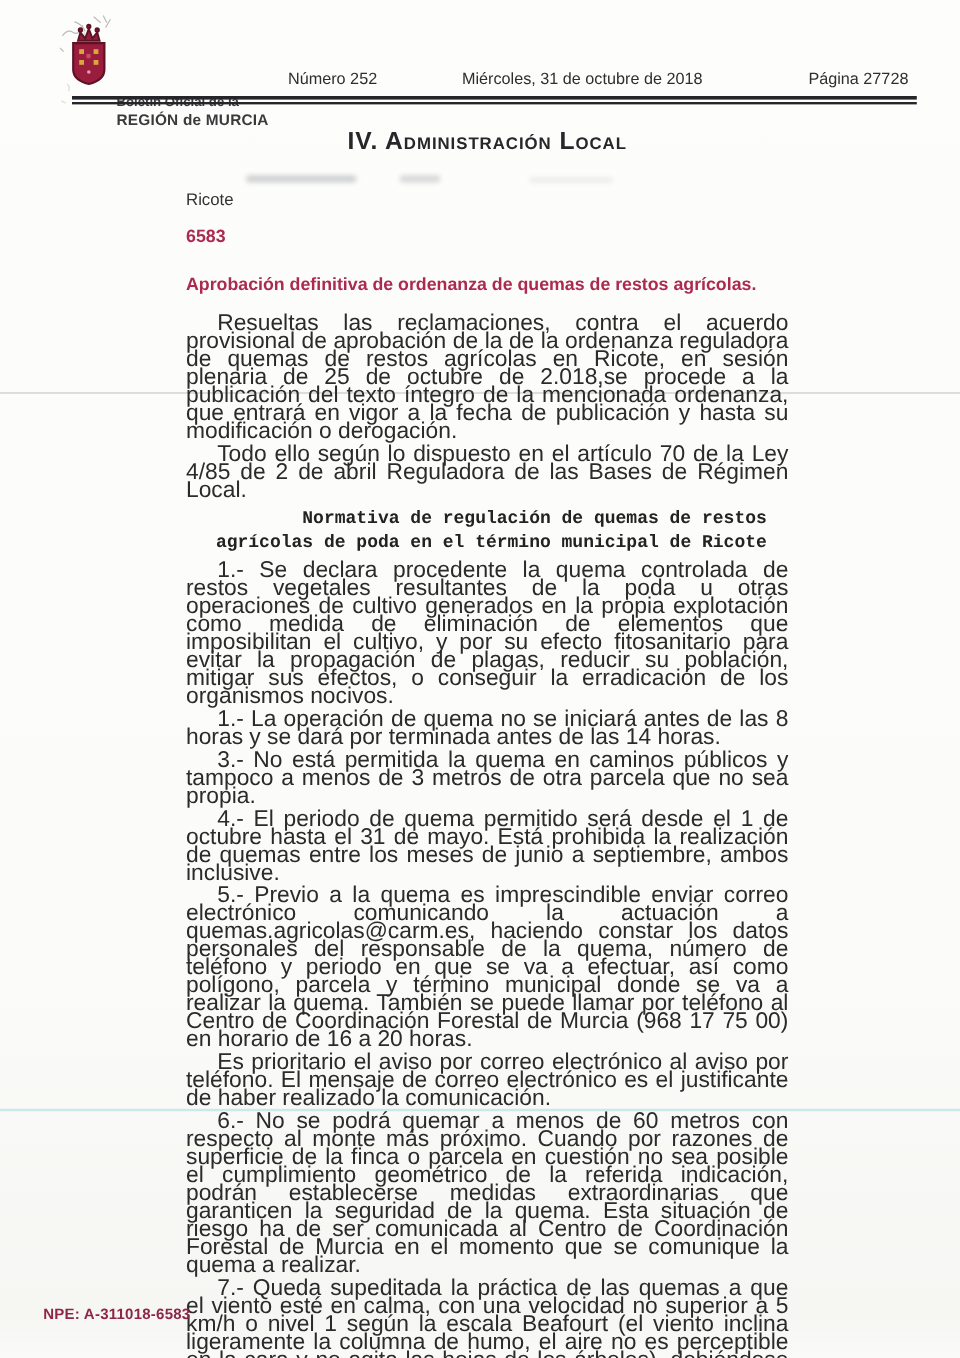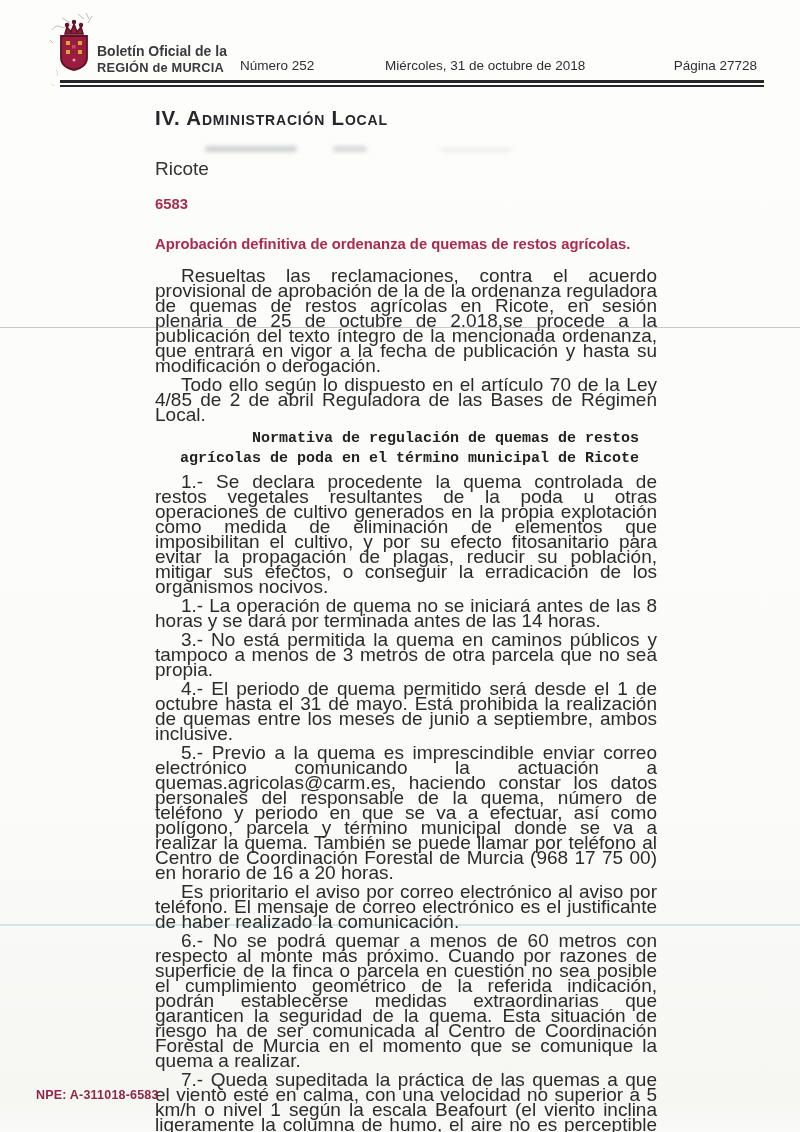--- a/index.html
+++ b/index.html
@@ -7,46 +7,46 @@
     width:800px;height:1132px;position:relative;overflow:hidden;
     background:#fcfcfa;
     font-family:"Liberation Sans","DejaVu Sans",sans-serif;
     color:#2b2b2b;
   }
   .page{position:absolute;inset:0;background:linear-gradient(180deg,#fdfdfc 0%,#fbfbf9 70%,#f6f6f3 97%,#fafaf8 100%);}
 
   
   .crest{position:absolute;left:48px;top:10px;width:52px;height:80px;}
   .brand{position:absolute;left:97px;top:43px;font-weight:bold;color:#3a3a3c;line-height:1.18;}
-  .brand .l1{font-size:14px;}
+  .brand .l1{font-size:11px;margin-top:36px;}
   .brand .l2{font-size:12.8px;letter-spacing:.2px;}
   .hmeta{position:absolute;top:58px;left:0;right:0;height:20px;font-size:13.5px;color:#2e2e30;}
   .hmeta .num{position:absolute;left:240px;}
   .hmeta .date{position:absolute;left:385px;}
   .hmeta .pg{position:absolute;right:43px;}
   .double-rule{position:absolute;left:60px;right:36px;top:80px;height:2px;
     border-top:3px solid #26262a;border-bottom:2px solid #26262a;}
 
   
   .fold-line-1{position:absolute;left:0;right:0;top:327px;height:1px;background:rgba(150,160,163,.55);}
   .fold-line-2{position:absolute;left:0;right:0;top:924px;height:2px;background:rgba(130,205,215,.38);}
   .smudge-row{position:relative;height:12px;margin:8px 0 2px 0;}
   .smudge{position:absolute;background:#a9abae;border-radius:4px;filter:blur(2px);opacity:.55;}
   .smudge.a{left:50px;top:2px;width:92px;height:6px;}
   .smudge.b{left:178px;top:2px;width:34px;height:6px;opacity:.45;}
   .smudge.c{left:286px;top:4px;width:70px;height:4px;opacity:.22;}
 
   
   main{position:absolute;left:155px;top:106px;width:502px;}
   h1{
-    margin:0 0 14px 0;text-align:left;
+    margin:0 0 14px 0;text-align:center;
     font-size:20.5px;font-weight:bold;font-variant:small-caps;
     letter-spacing:.8px;color:#26262b;
   }
-  .municipality{font-size:19px;color:#333;margin:2px 0 16px 0;}
+  .municipality{font-size:14px;color:#333;margin:2px 0 16px 0;}
   .announcement{display:flex;gap:24px;margin:0 0 16px 0;
     font-size:14.8px;font-weight:bold;color:#ab2a4e;flex-direction:column;}
   p.body{
     margin:4px 0;font-size:19px;line-height:15px;
     text-align:justify;text-indent:26px;color:#2b2b2b;
   }
   h2.ordinance{
     margin:7px 18px 5px 18px;text-align:right;
     font-size:15px;line-height:20px;font-weight:bold;color:#222;font-family:Liberation Mono, monospace;
   }

